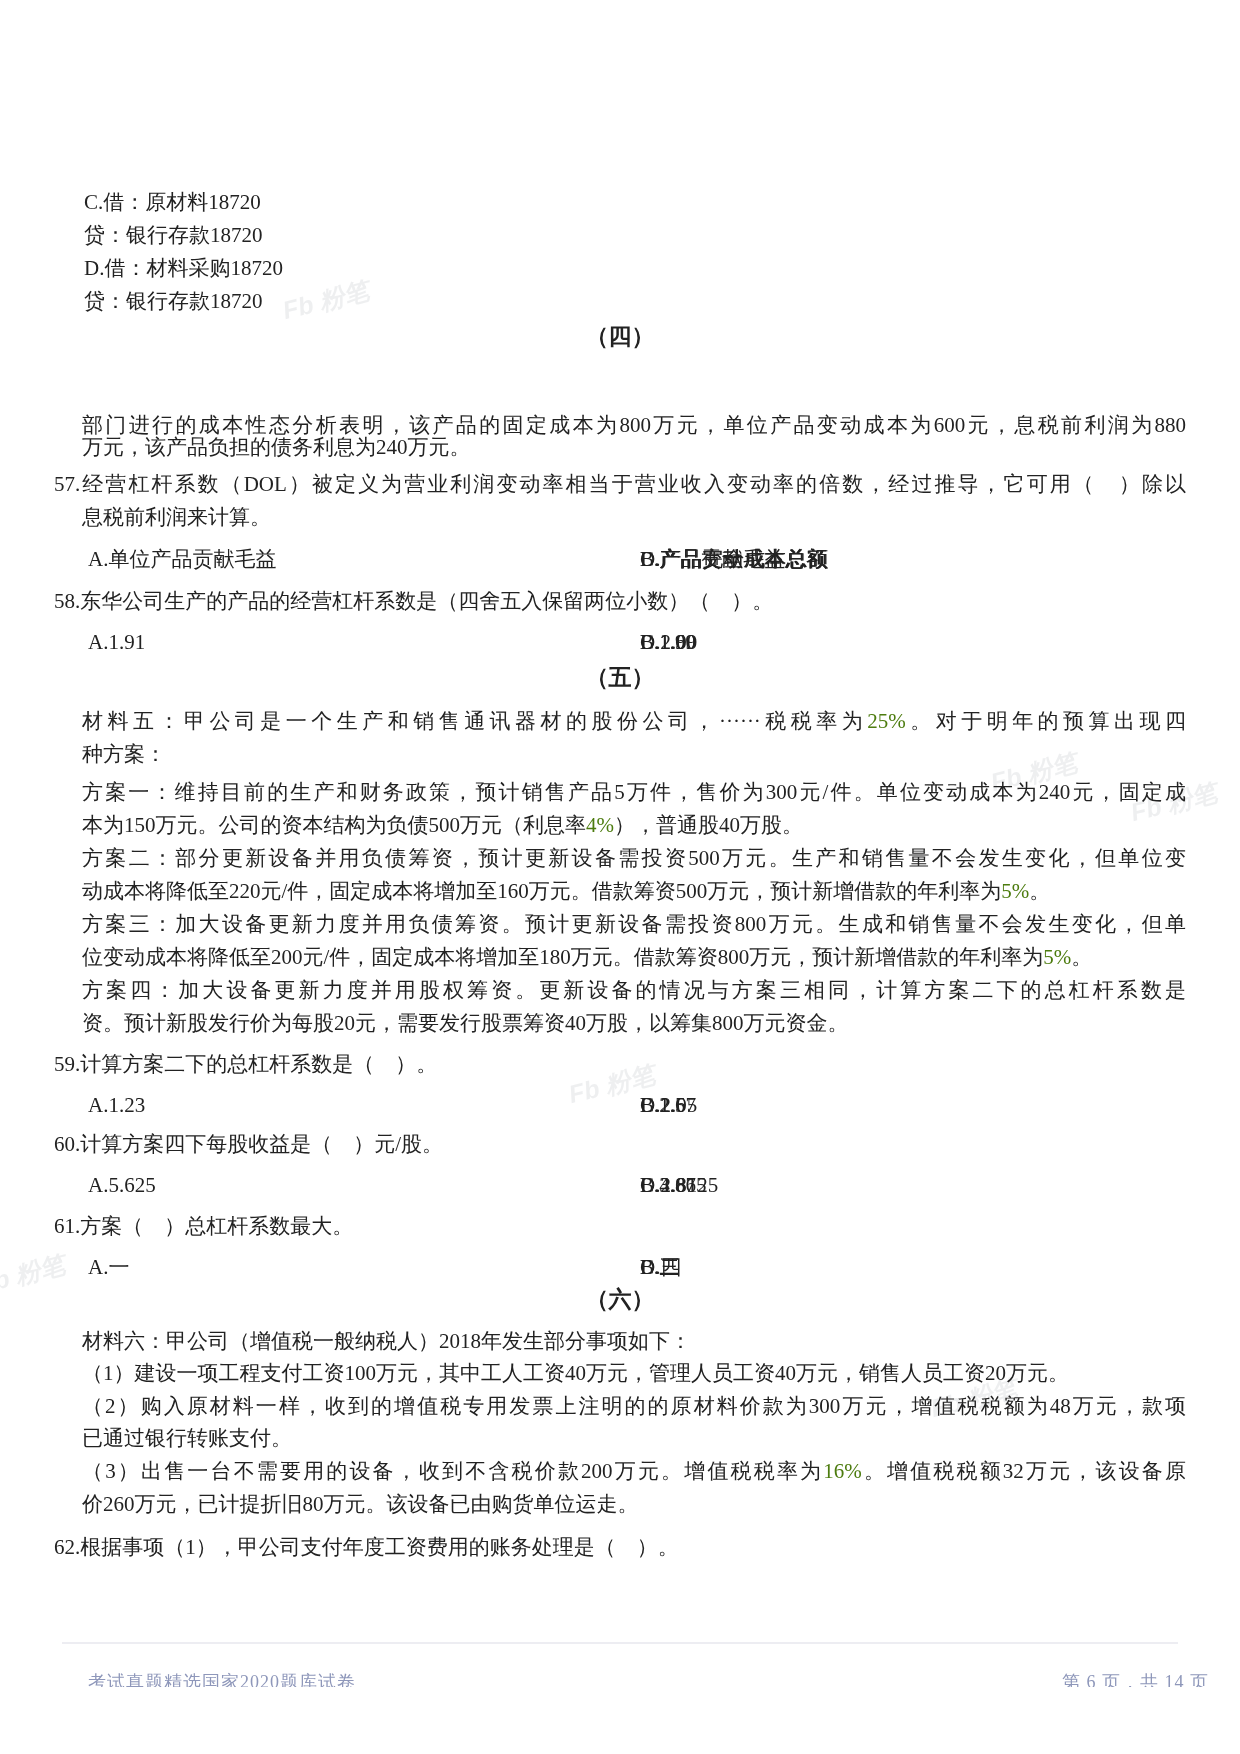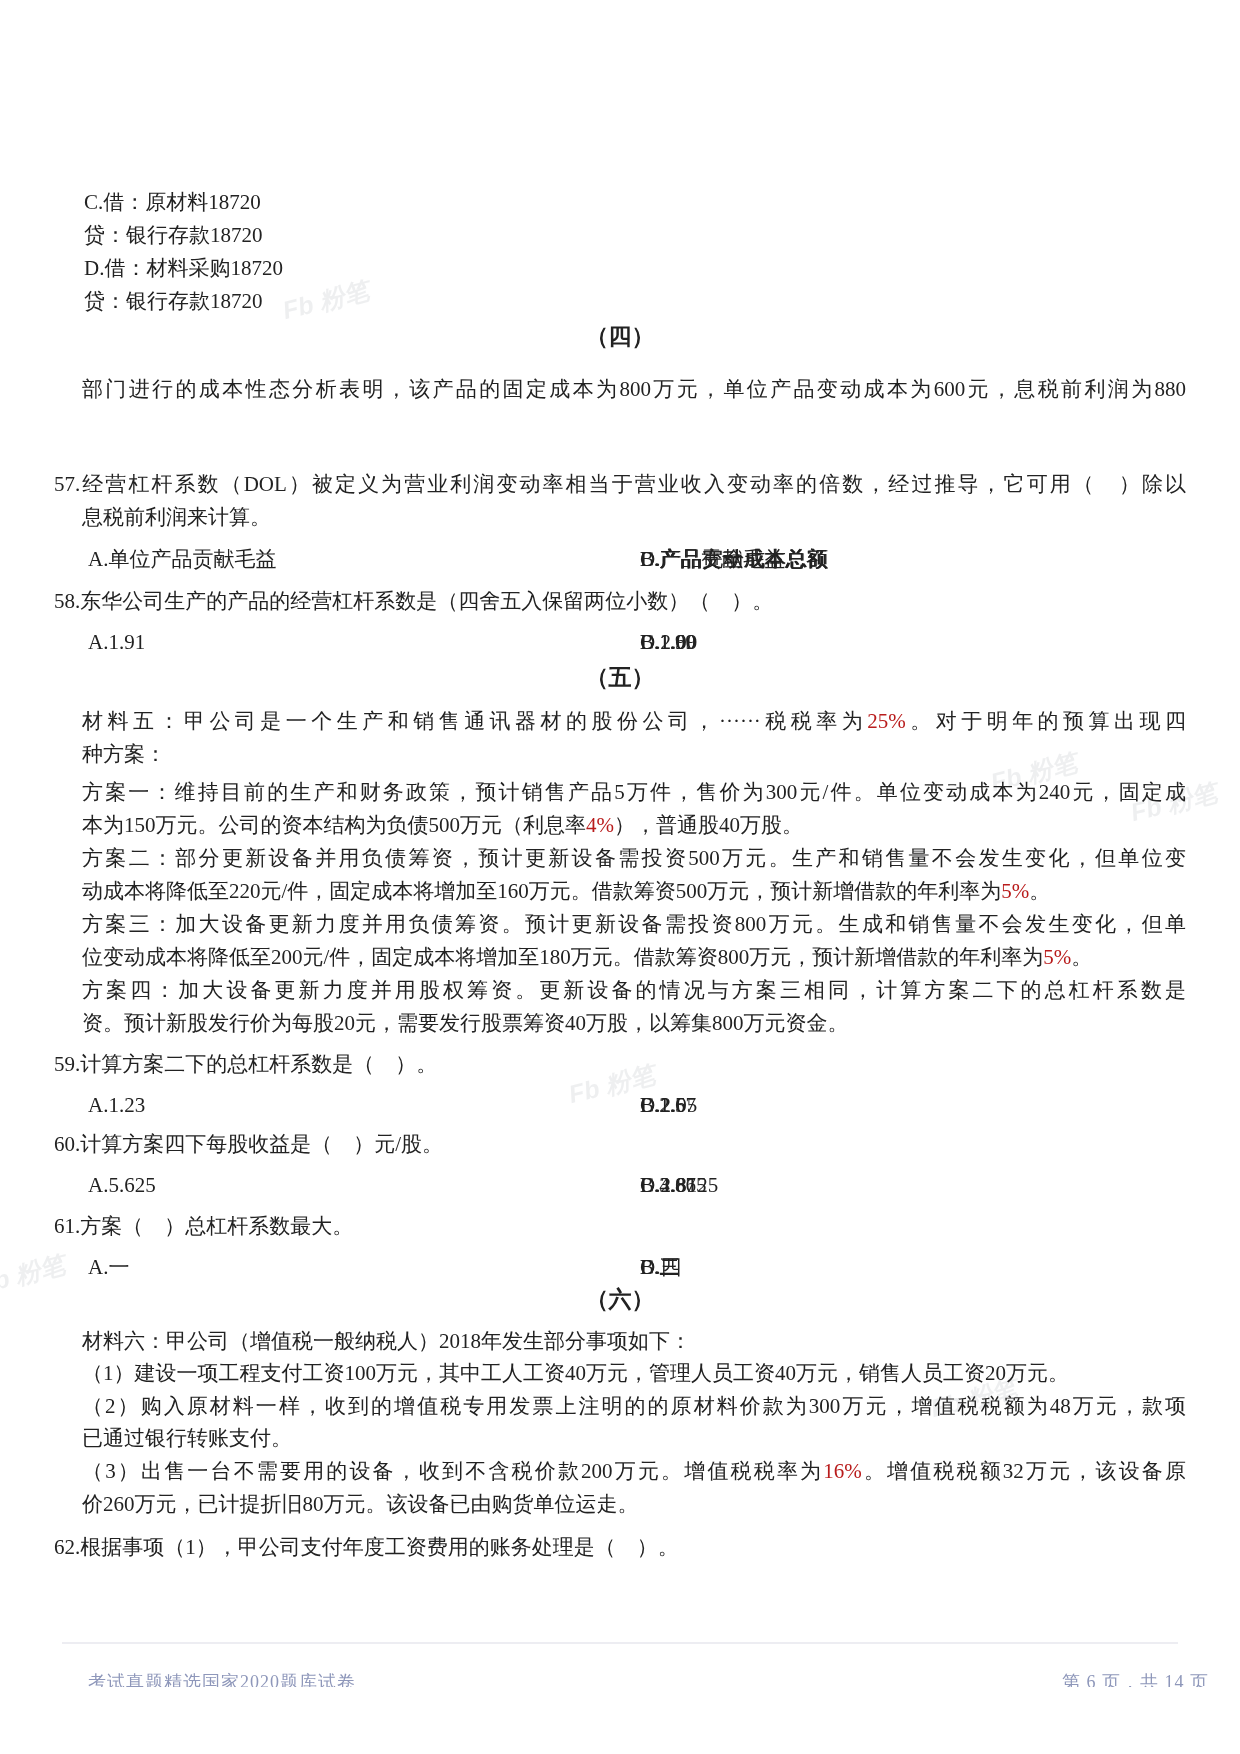--- a/index.html
+++ b/index.html
@@ -16,21 +16,21 @@
   
   .c{left:84px;}
   
   .hd{position:absolute;left:54px;width:1132px;height:36px;line-height:36px;
       text-align:center;font-size:23px;font-weight:bold;}
   
   .opts{position:absolute;left:88px;width:1104px;height:33px;text-align:center;}
   .oc{position:absolute;top:0;line-height:33px;font-size:21px;white-space:nowrap;}
   .o0{left:0;} .o1{left:270;} .o2{left:538;} .o3{left:800;}
   
-  .pct{color:#b91c1c;}
+  .pct{color:#4d7c0f;}
   
   .wm{position:absolute;font-family:"Liberation Sans","DejaVu Sans",sans-serif;
       font-style:italic;font-weight:bold;font-size:25px;color:#9aa0a8;opacity:.16;
       transform:rotate(-14deg);white-space:nowrap;}
   
   .fsep{position:absolute;left:62px;top:1642px;width:1116px;height:2px;background:#ededf2;}
   .fclip{position:absolute;top:1656px;height:15px;overflow:hidden;margin-top:16px;}
   .ftext{font-size:18px;line-height:21px;color:#8e97ba;letter-spacing:1px;white-space:nowrap;
          font-family:"Liberation Serif","DejaVu Serif",serif;}
 </style>
@@ -46,21 +46,22 @@
   <div class="wm" style="left:-22px;top:1258px">Fb 粉笔</div>
   <div class="wm" style="left:930px;top:1382px">Fb 粉笔</div>
 
   <div class="ln c" style="top:186px">C.借：原材料18720</div>
   <div class="ln c" style="top:219px">贷：银行存款18720</div>
   <div class="ln c" style="top:252px">D.借：材料采购18720</div>
   <div class="ln c" style="top:285px">贷：银行存款18720</div>
 
   <div class="hd" style="top:319px">（四）</div>
 
-  <div class="ln j" style="top:373px">部门进行的成本性态分析表明，该产品的固定成本为800万元，单位产品变动成本为600元，息税前利润为880</div>
+  <div class="ln j" style="top:409px">部门进行的成本性态分析表明，该产品的固定成本为800万元，单位产品变动成本为600元，息税前利润为880</div>
+  <div class="ln" style="top:431px">万元，该产品负担的债务利息为240万元。</div>
 
   <div class="ln q j" style="top:468px">57.经营杠杆系数（DOL）被定义为营业利润变动率相当于营业收入变动率的倍数，经过推导，它可用（　）除以</div>
   <div class="ln" style="top:501px">息税前利润来计算。</div>
   <div class="opts" style="top:543px">
     <span class="oc o0">A.单位产品贡献毛益</span>
     <span class="oc o1">B.产品贡献毛益总额</span>
     <span class="oc o2">C.产品变动成本总额</span>
     <span class="oc o3">D.产品完全成本总额</span>
   </div>
 

